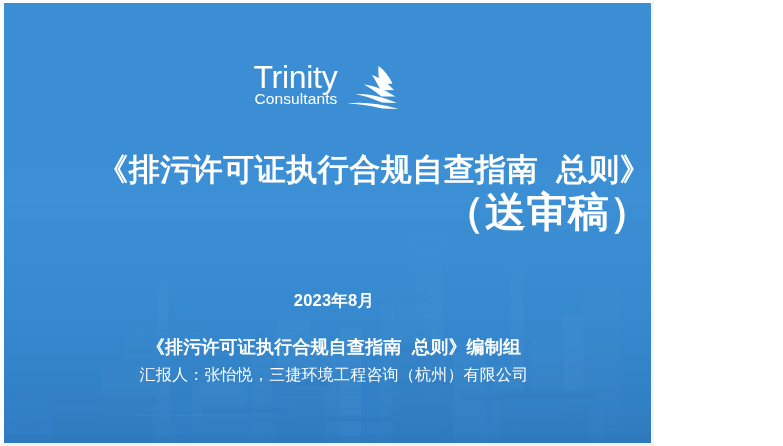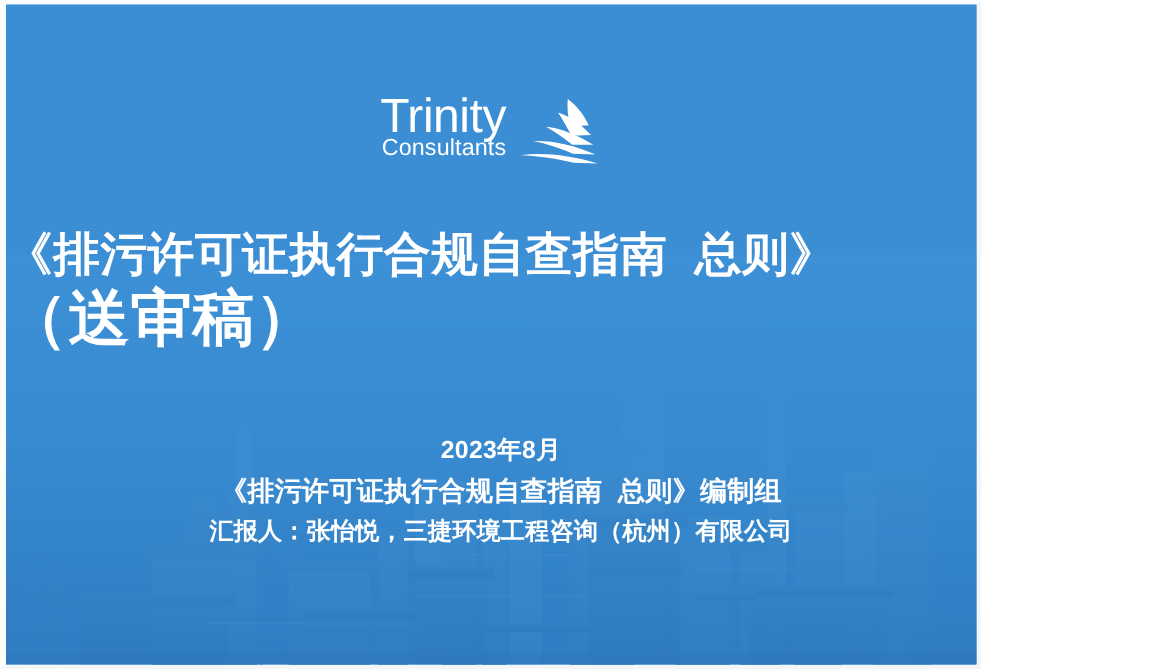--- a/index.html
+++ b/index.html
@@ -114,21 +114,21 @@
     margin-top: 3px;
     flex: none;
   }
 
   
   .title-block {
     position: absolute;
     left: 0;
     right: 0;
     top: 146px;
-    text-align: left;
+    text-align: right;
   }
   .title-main {
     display: block;
     color: #ffffff;
     font-size: 31px;
     font-weight: 700;
     line-height: 42px;
     letter-spacing: 0.5px;
     white-space: pre;
   }
@@ -160,26 +160,27 @@
     white-space: pre;
   }
   .meta-group {
     display: block;
     color: #ffffff;
     font-size: 18px;
     font-weight: 700;
     line-height: 27px;
     letter-spacing: 0.2px;
     white-space: pre;
+    margin-top: 20px;
   }
   .meta-presenter {
     display: block;
     color: #ffffff;
     font-size: 16px;
-    font-weight: 700;
+    font-weight: 400;
     line-height: 27px;
     letter-spacing: 0.2px;
     white-space: pre;
   }
 </style>
 </head>
 <body>
 
 <div id="slide">
 

